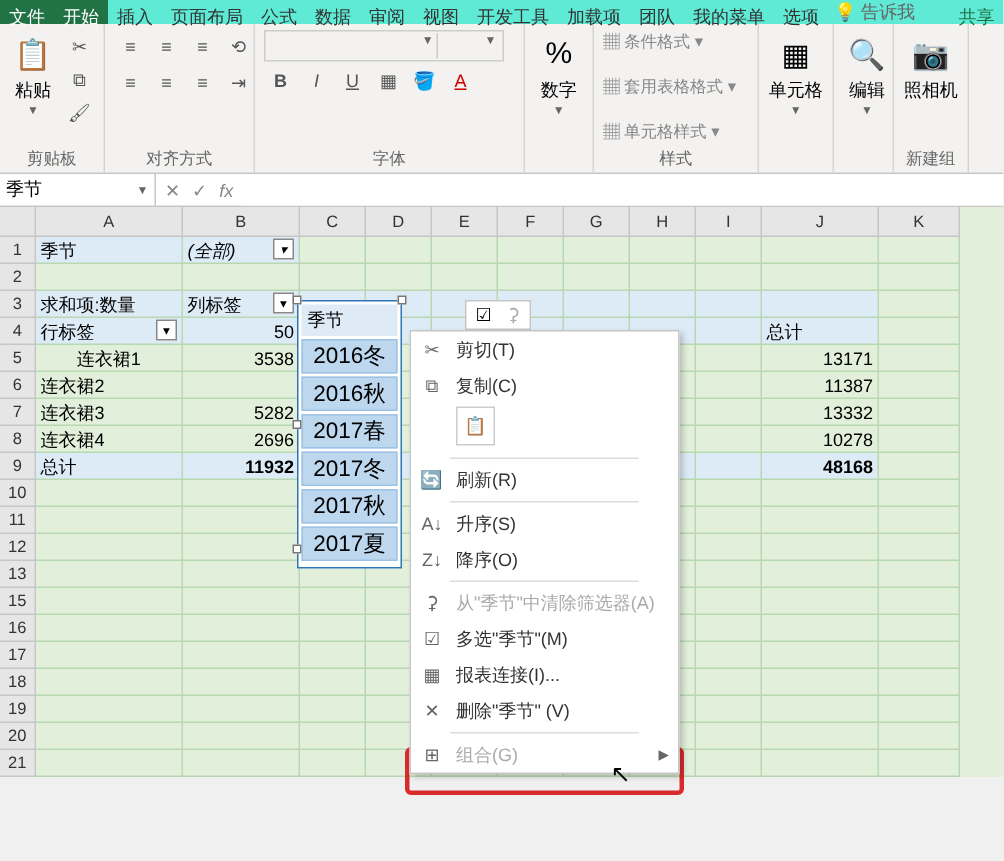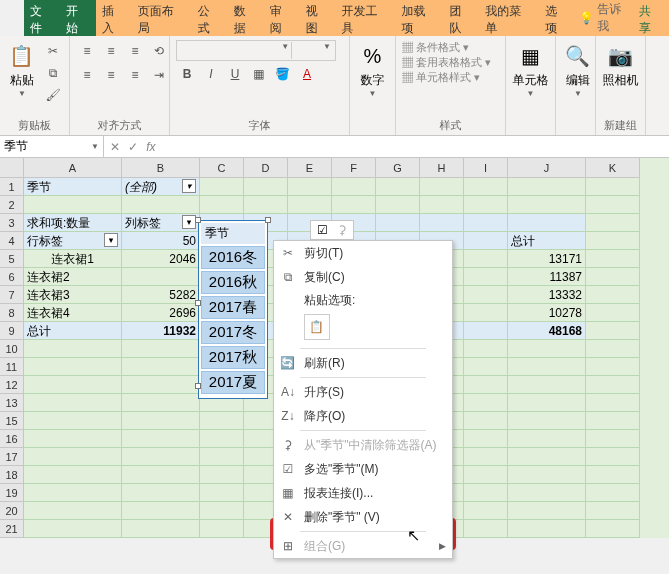--- a/index.html
+++ b/index.html
@@ -1,19 +1,19 @@
 <!DOCTYPE html>
 <html><head>
 <meta charset="utf-8">
 <style>
 * { box-sizing: border-box; margin: 0; padding: 0; font-family: "Microsoft YaHei", sans-serif; }
 body { background: #f0f0f0; width: 669px; height: 574px; overflow: hidden; font-size: 12px; }
 
 
-.tabs { display: flex; background: #fdba74; height: 36px; margin-left: 24px; }
+.tabs { display: flex; background: #5eead4; height: 16px; }
 .tab { padding: 3px 6px; font-size: 12px; color: #333; cursor: pointer; }
 .tab.active { background: #217346; color: #fff; }
 .tab.file { background: #217346; color: #fff; }
 .tell-me { margin-left: 4px; color: #666; display: flex; align-items: center; gap: 3px; }
 .share { margin-left: auto; color: #217346; padding: 3px 6px; }
 
 
 .ribbon { background: #f3f2f1; height: 100px; display: flex; border-bottom: 1px solid #c6c6c6; }
 .group { border-right: 1px solid #d4d4d4; padding: 2px 6px 0 6px; display: flex; flex-direction: column; }
 .group-label { font-size: 11px; color: #666; text-align: center; margin-top: auto; padding-bottom: 2px; }
@@ -158,21 +158,21 @@
     <div class="group-body">
       <div class="big-btn">
         <div class="big-icon">%</div>
         <span>数字</span>
         <span class="drop">▼</span>
       </div>
     </div>
     <div class="group-label">　</div>
   </div>
   <div class="group" style="width:110px">
-    <div class="group-body" style="flex-direction:column;gap:0;font-size:11px;color:#888">
+    <div class="group-body" style="flex-direction:column;gap:15px;font-size:11px;color:#888">
       <div>▦ <span>条件格式</span> ▾</div>
       <div>▦ <span>套用表格格式</span> ▾</div>
       <div>▦ <span>单元格样式</span> ▾</div>
     </div>
     <div class="group-label">样式</div>
   </div>
   <div class="group" style="width:50px">
     <div class="group-body">
         <div class="big-btn">
           <div class="big-icon">▦</div>
@@ -284,21 +284,21 @@
         <div class="cell pivot-blue" style="width: 44px;"></div>
         <div class="cell pivot-blue" style="width: 44px;"></div>
         <div class="cell pivot-blue" style="width: 44px;"></div>
         <div class="cell pivot-blue" style="width: 44px;"></div>
         <div class="cell pivot-blue" style="width: 78px; text-align: left;">总计</div>
         <div class="cell" style="width: 54px;"></div>
       </div>
       <div class="row">
         <div class="row-h">5</div>
         <div class="cell" style="width: 98px; text-align: center;">连衣裙1</div>
-        <div class="cell" style="width: 78px; text-align: right;">2046</div>
+        <div class="cell" style="width: 78px; text-align: right;">3538</div>
         <div class="cell" style="width: 44px;"></div>
         <div class="cell" style="width: 44px;"></div>
         <div class="cell" style="width: 44px;"></div>
         <div class="cell" style="width: 44px;"></div>
         <div class="cell" style="width: 44px;"></div>
         <div class="cell" style="width: 44px;"></div>
         <div class="cell" style="width: 44px;"></div>
         <div class="cell" style="width: 78px; text-align: right;">13171</div>
         <div class="cell" style="width: 54px;"></div>
       </div>
@@ -535,21 +535,20 @@
 
   <div class="ctx">
     <div class="ctx-item">
         <span class="ctx-icon">✂</span>
         <span class="ctx-label">剪切(T)</span>
       </div>
     <div class="ctx-item">
         <span class="ctx-icon">⧉</span>
         <span class="ctx-label">复制(C)</span>
       </div>
-    <div class="ctx-head">粘贴选项:</div>
     <div class="paste-opt"><span class="paste-box">
           <span>📋</span>
         </span></div>
     <div class="ctx-sep"></div>
     <div class="ctx-item">
         <span class="ctx-icon">🔄</span>
         <span class="ctx-label">刷新(R)</span>
       </div>
     <div class="ctx-sep"></div>
     <div class="ctx-item">

